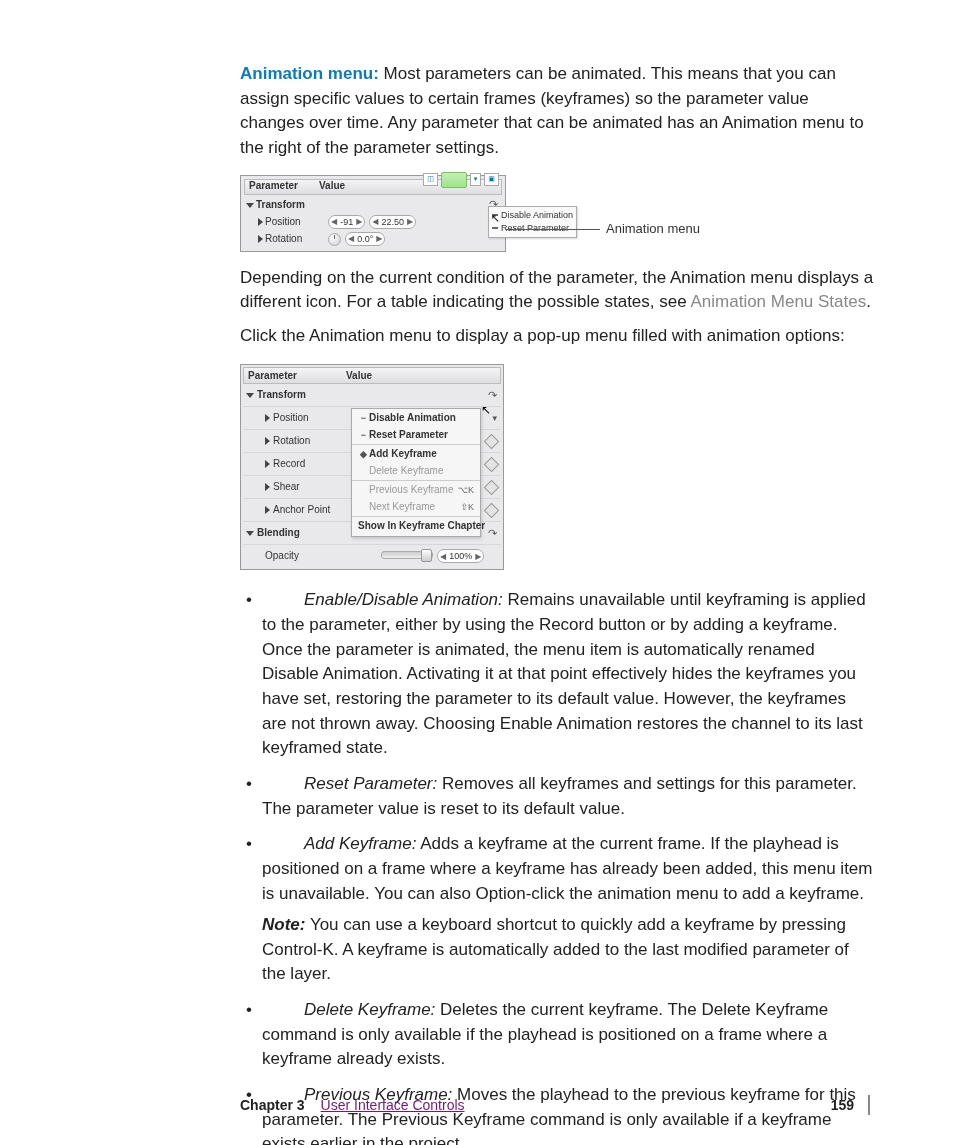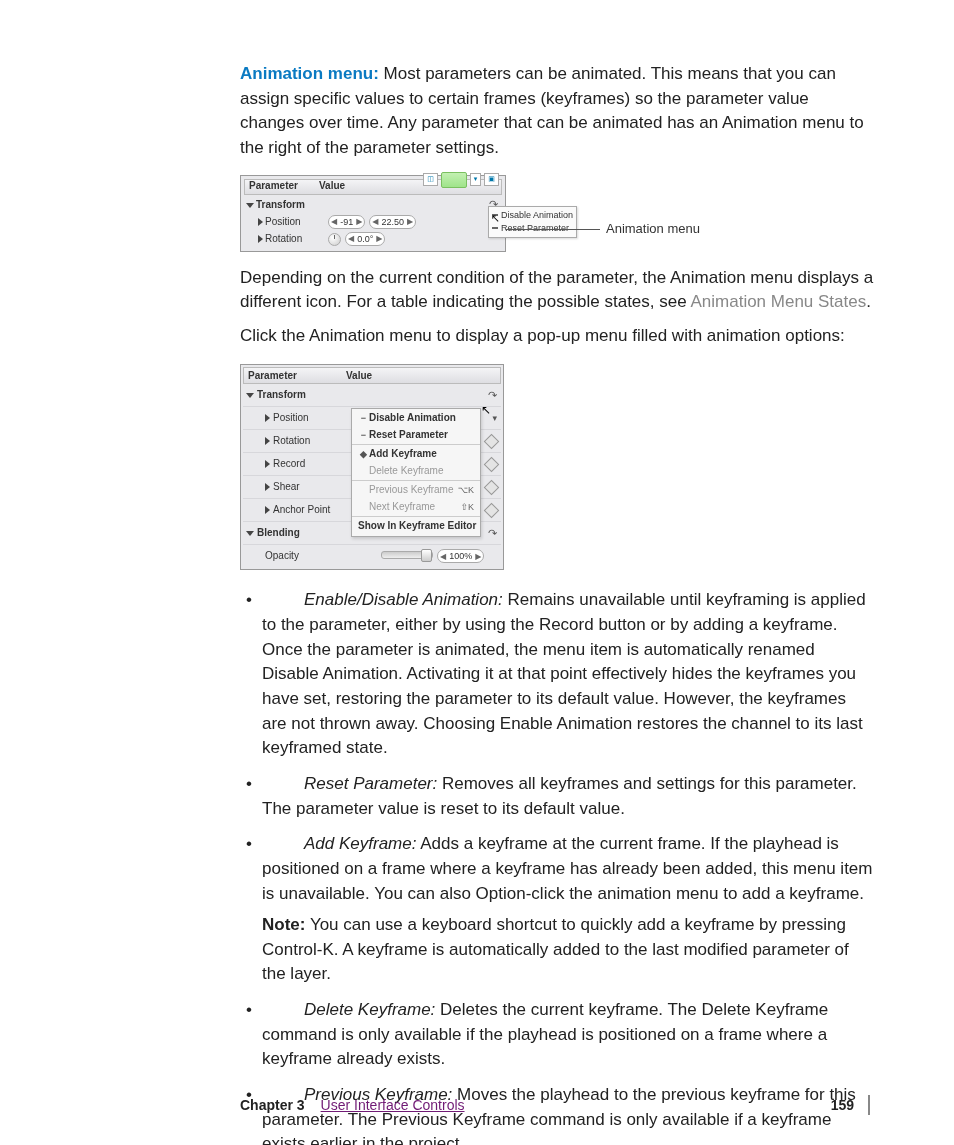--- a/index.html
+++ b/index.html
@@ -122,21 +122,21 @@
   .popup .it.dim{color:#999;}
   .popup .it .sc{margin-left:auto;font-size:9px;color:#666;}
   .cursor2{position:absolute;left:238px;top:18px;font-size:12px;color:#000;z-index:6;}
   .slider-track{display:inline-block;width:50px;height:6px;background:linear-gradient(#ccc,#eee);border:1px solid #aaa;border-radius:3px;position:relative;margin-right:4px;}
   .slider-thumb{position:absolute;right:0;top:-3px;width:9px;height:11px;background:linear-gradient(#fff,#ccc);border:1px solid #999;border-radius:2px;}
   
   ul.desc{list-style:none;padding:0;margin:0;}
   ul.desc>li{margin:0 0 11px 0;padding-left:22px;position:relative;}
   ul.desc>li::before{content:"•";position:absolute;left:6px;top:0;color:#222;}
   .term{font-style:italic;margin-left:42px;}
-  .note   .nlabel{font-weight:700;}
+  .note   .nlabel{font-style:italic;font-weight:700;}
   .note{margin-top:7px;}
   
   .footer{
     position:absolute;left:240px;right:84px;bottom:30px;
     border-right:2px solid #888;
     display:flex;align-items:flex-end;
     font-size:14px;
     padding-right:14px;
     height:20px;
   }
@@ -344,21 +344,21 @@
             </div>
           <div class="it dim">
               <span class="glyph"></span>
               <span>Next Keyframe</span>
               <span class="sc">⇧K</span>
             </div>
         </div>
         <div class="sec">
           <div class="it bold">
               <span class="glyph"></span>
-              <span>Show In Keyframe Editor</span>
+              <span>Show In Keyframe Chapter</span>
             </div>
         </div>
       </div>
       <span class="cursor2">↖</span>
     </div>
   </div>
 
   <ul class="desc">
     <li>
       <span class="term">Enable/Disable Animation:</span>

